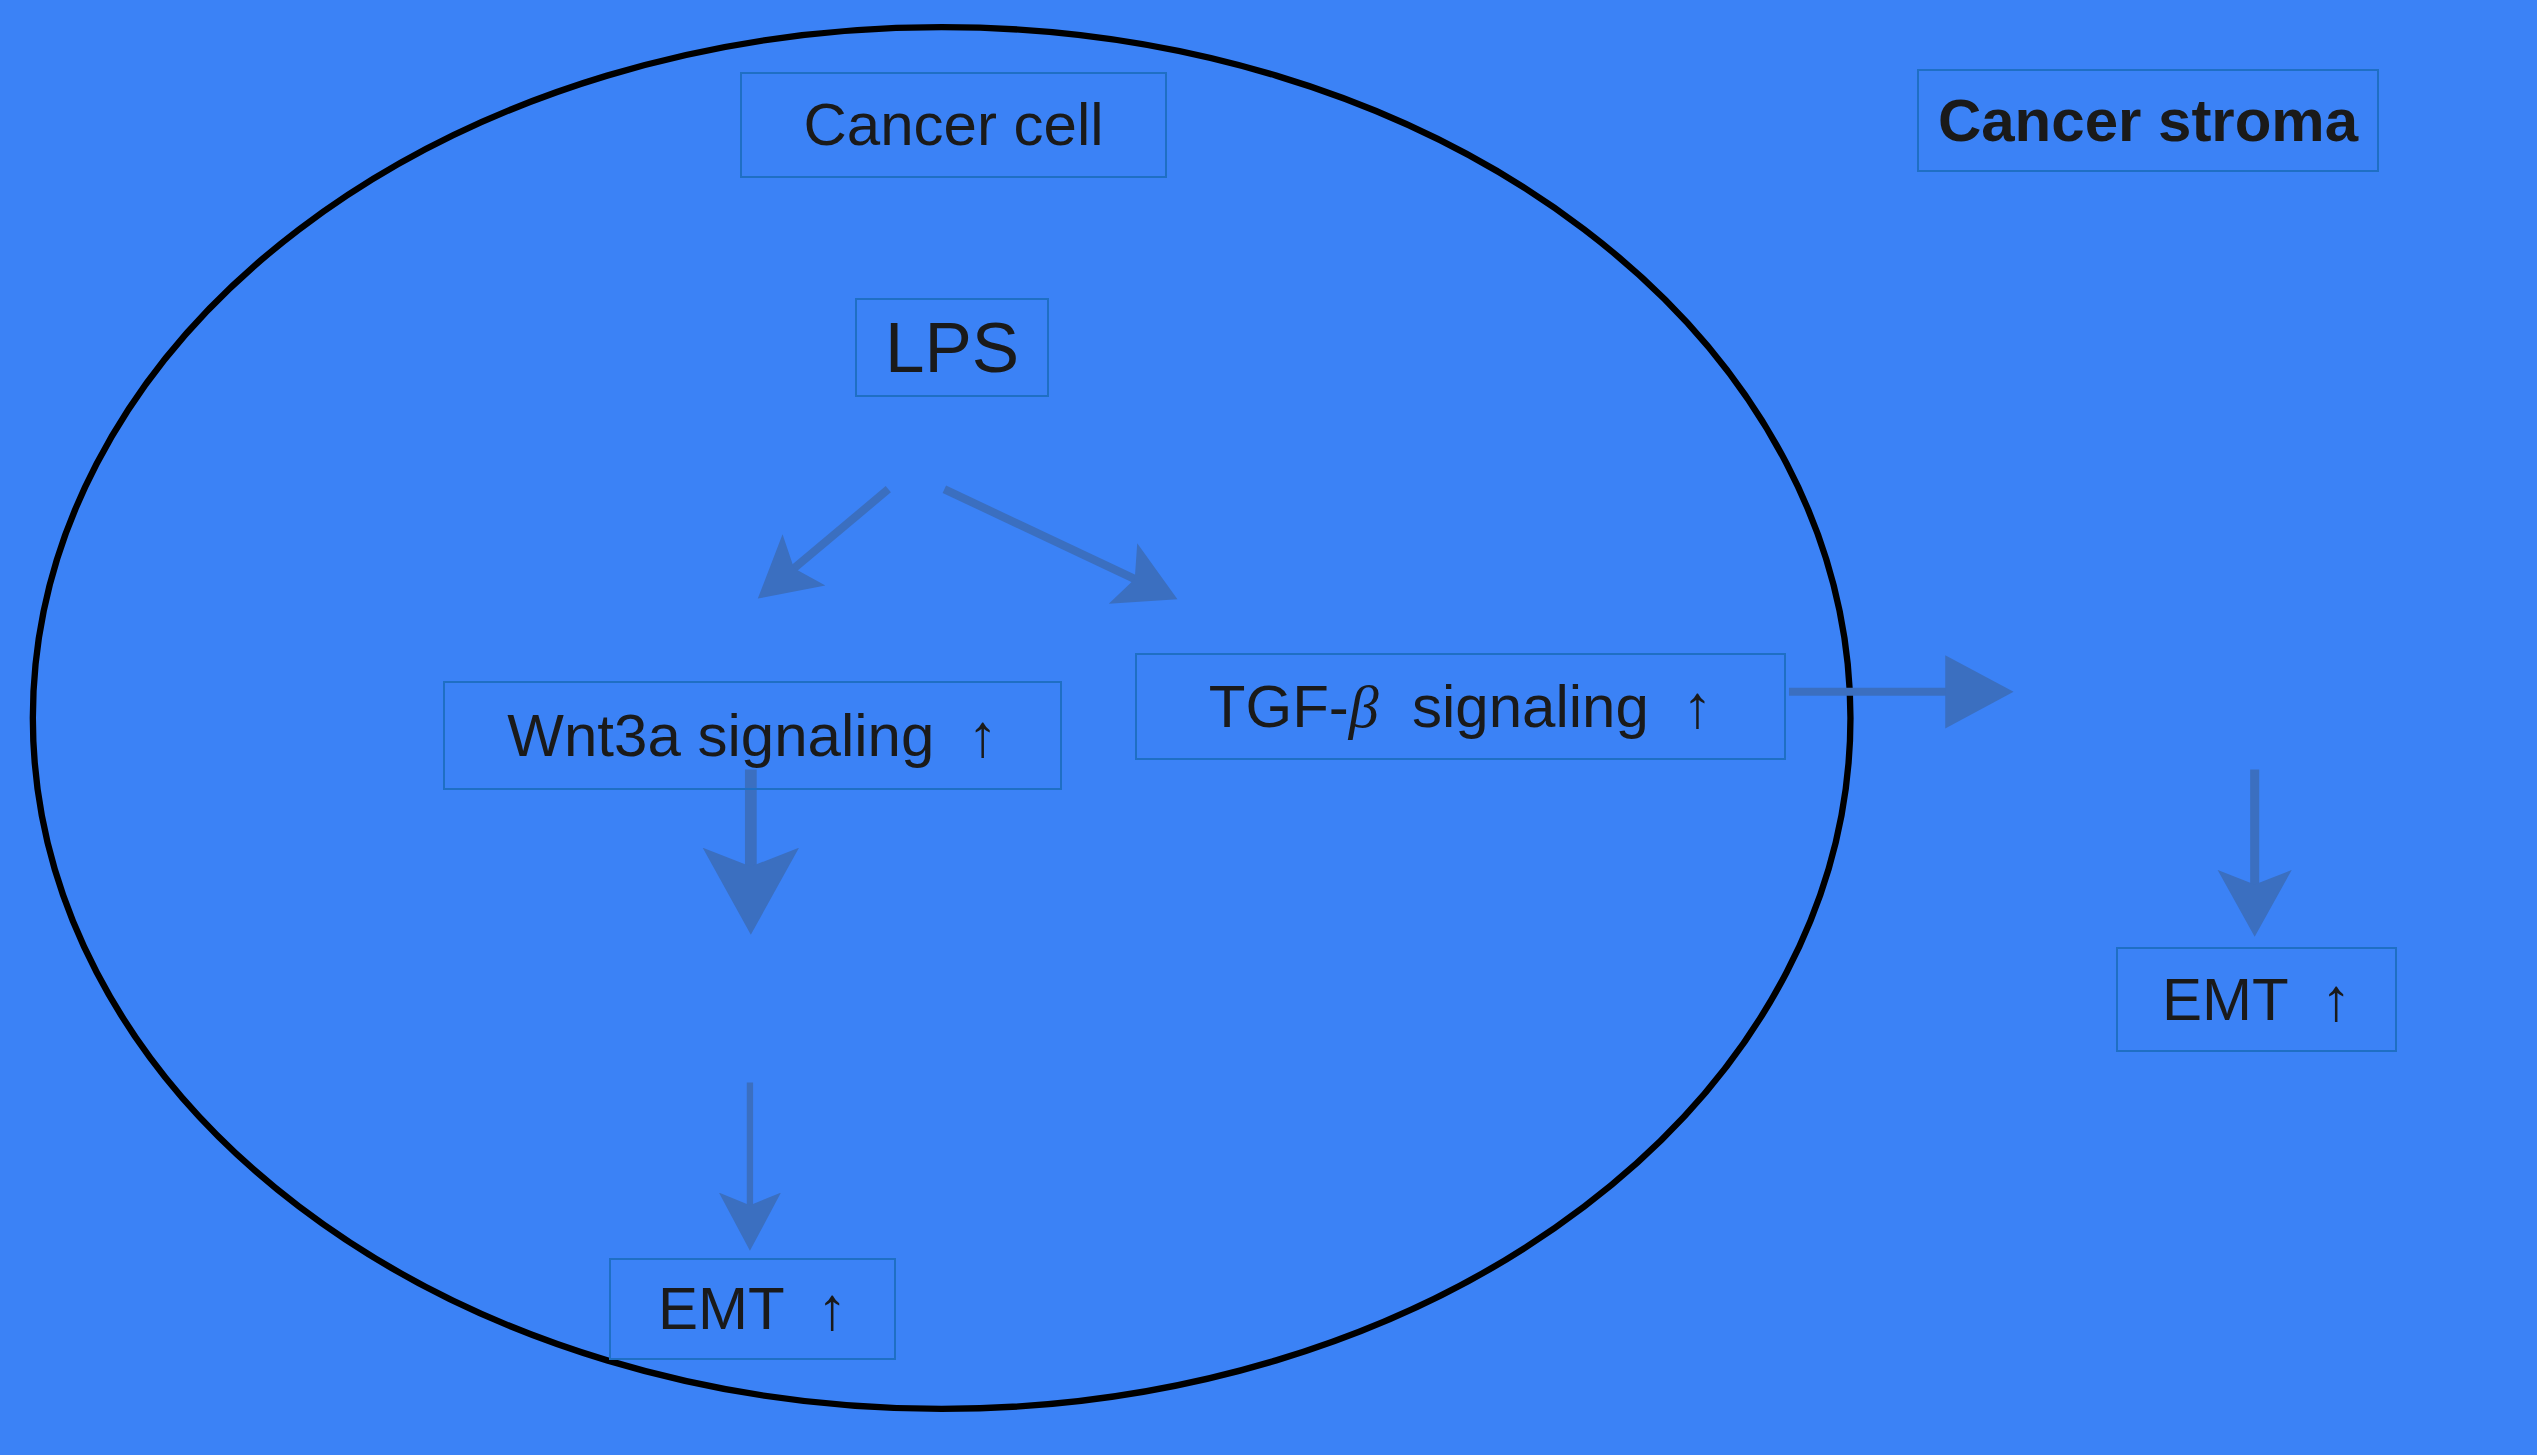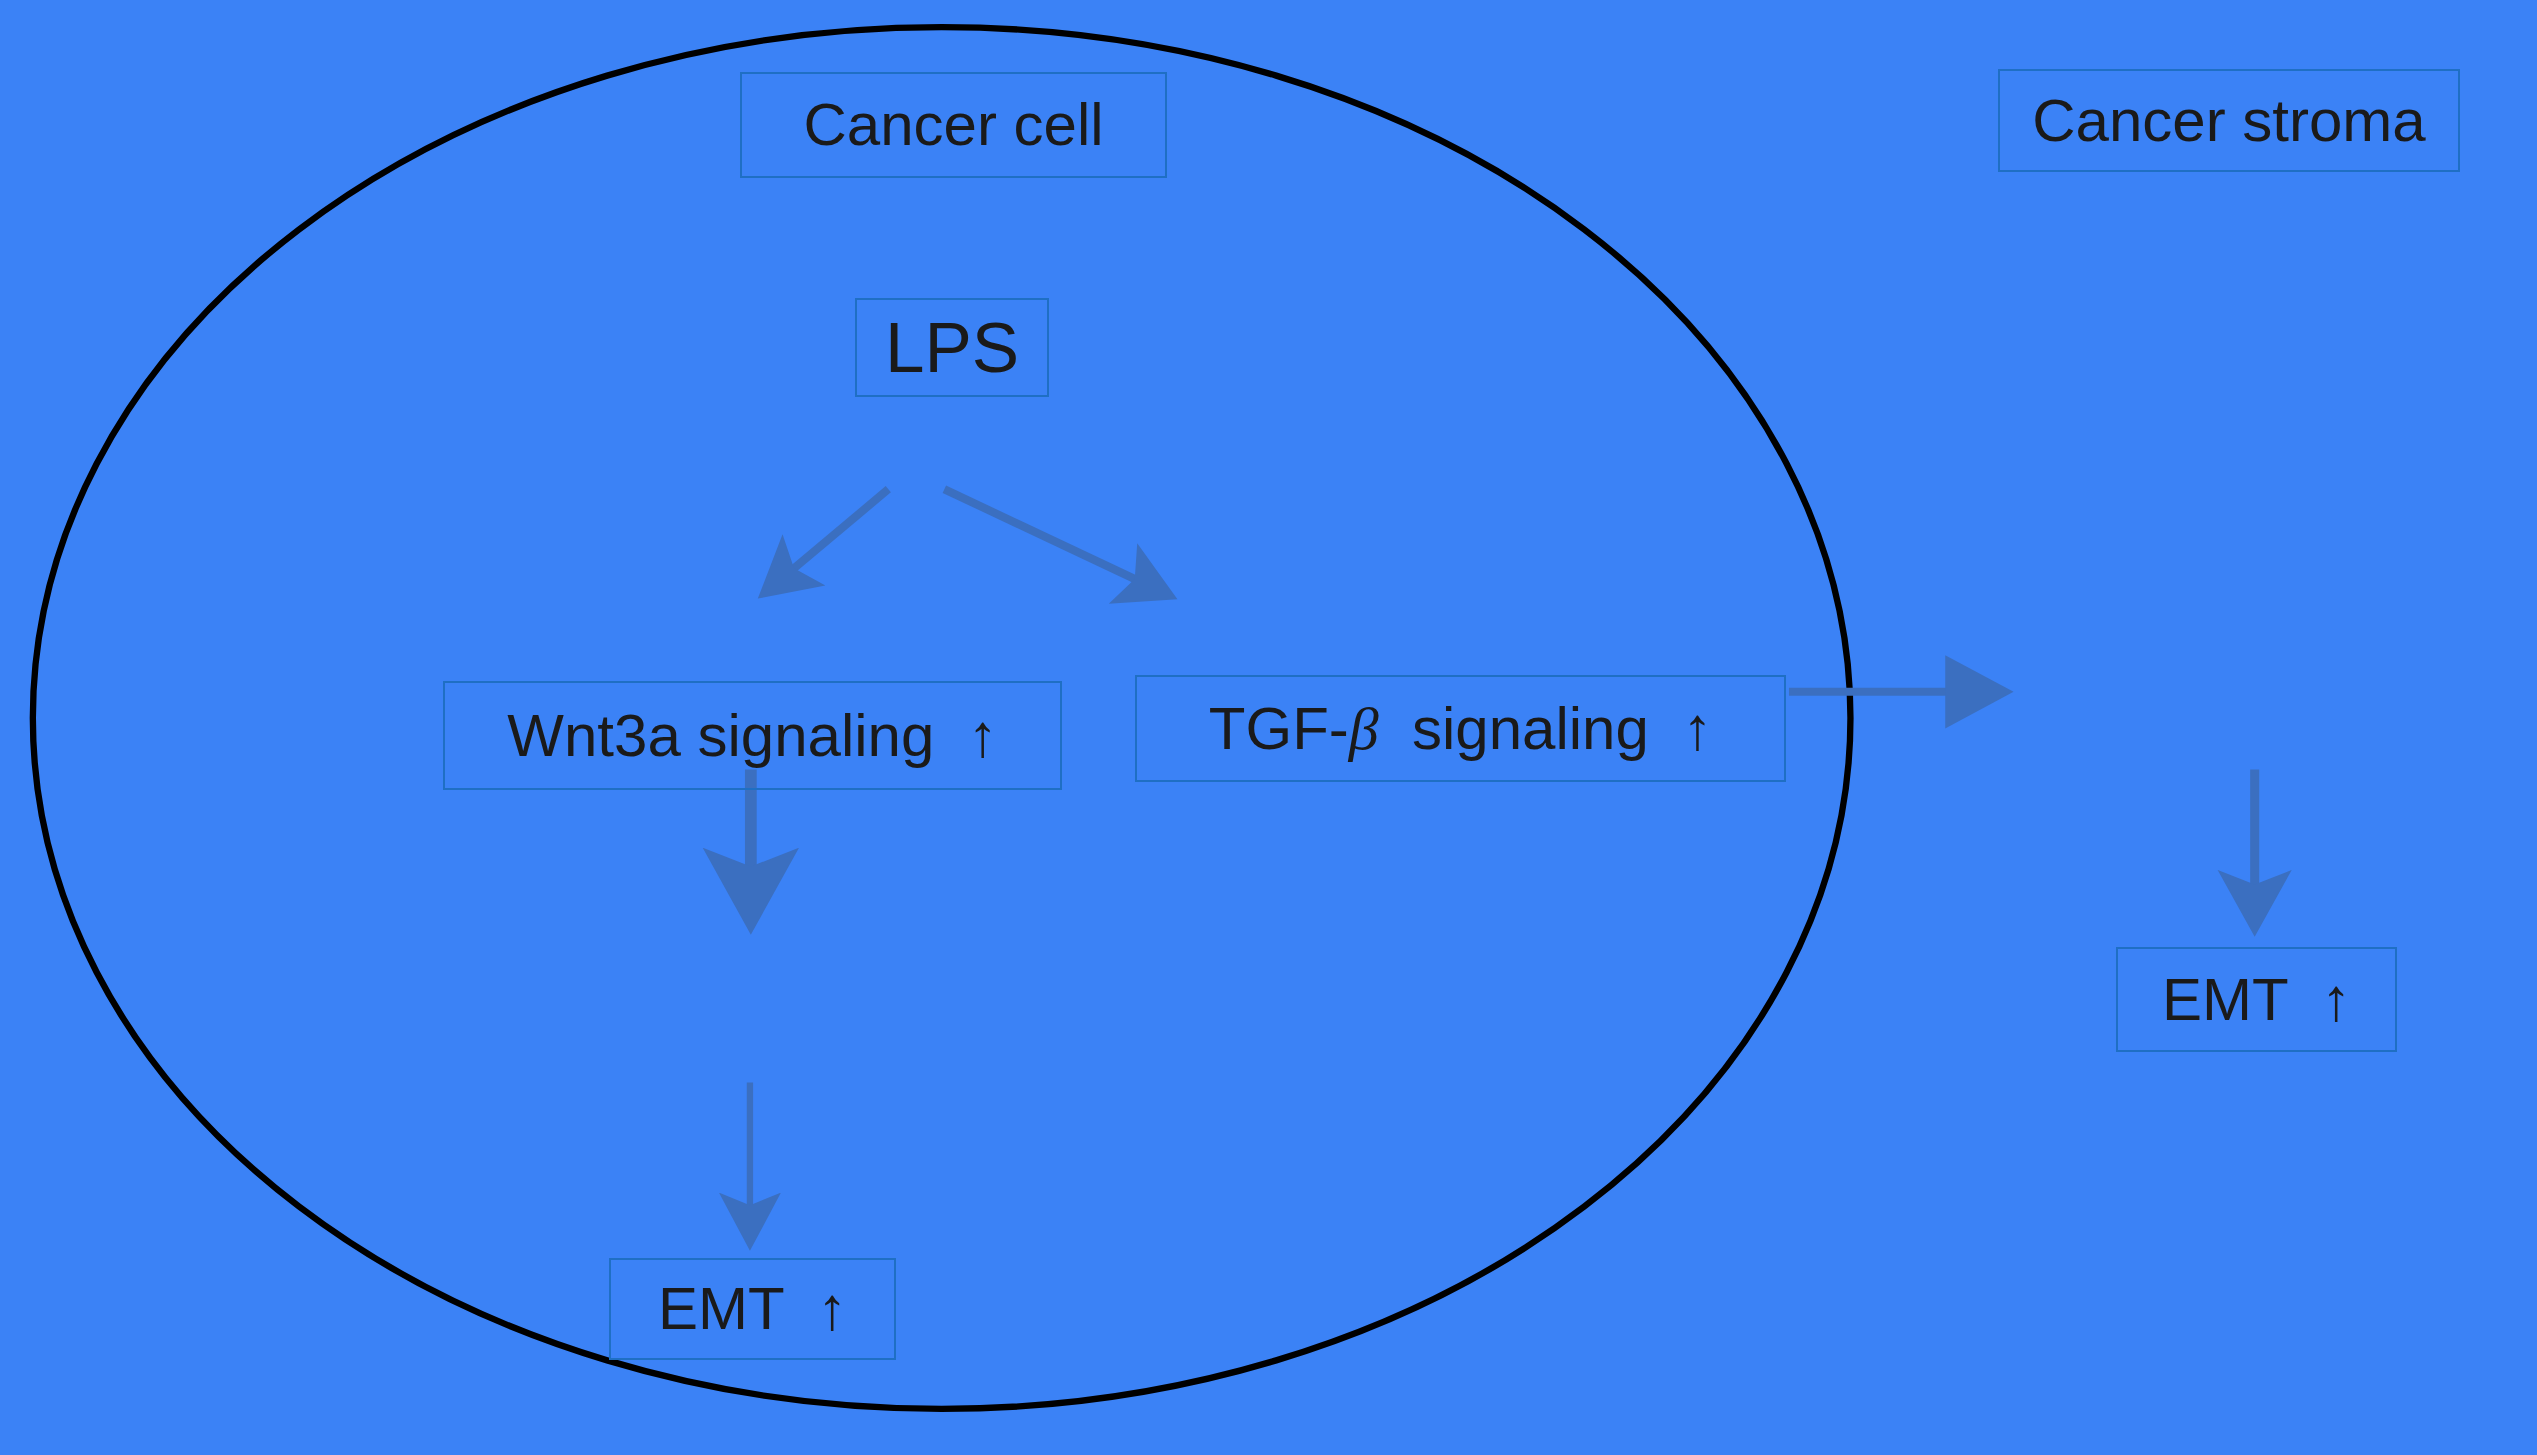--- a/index.html
+++ b/index.html
@@ -39,24 +39,24 @@
   .node-box .label {
     display: block;
     white-space: pre;
   }
   .beta-italic {
     font-style: italic;
     font-family: "Liberation Serif", serif;
   }
   
   #box-cancer-cell   { left: 740px;  top: 72px;   width: 427px;  height: 106px;  font-size: 60px; }
-  #box-cancer-stroma { left: 1998px; top: 69px;   width: 462px;  height: 103px;  font-size: 60px; }
+  #box-cancer-stroma { left: 1917px; top: 69px;   width: 462px;  height: 103px;  font-size: 60px; font-weight: bold; }
   #box-lps           { left: 855px;  top: 298px;  width: 194px;  height: 99px;  font-size: 71px; }
   #box-wnt3a         { left: 443px;  top: 653px;  width: 619px;  height: 109px;  font-size: 60px; margin-top: 28px; }
-  #box-tgfb          { left: 1135px; top: 675px;  width: 651px;  height: 107px;  font-size: 60px; }
+  #box-tgfb          { left: 1135px; top: 653px;  width: 651px;  height: 107px;  font-size: 60px; }
   #box-tgfbi         { left: 2116px; top: 653px;  width: 305px;  height: 103px;  font-size: 60px; }
   #box-ecad          { left: 515px;  top: 944px; width: 479px;  height: 110px;  font-size: 60px; }
   #box-emt-left      { left: 609px;  top: 1258px; width: 287px;  height: 102px;  font-size: 60px; }
   #box-emt-right     { left: 2116px; top: 947px; width: 281px;  height: 105px;  font-size: 60px; }
 </style>
 </head>
 <body>
 
 <div id="canvas">
 

